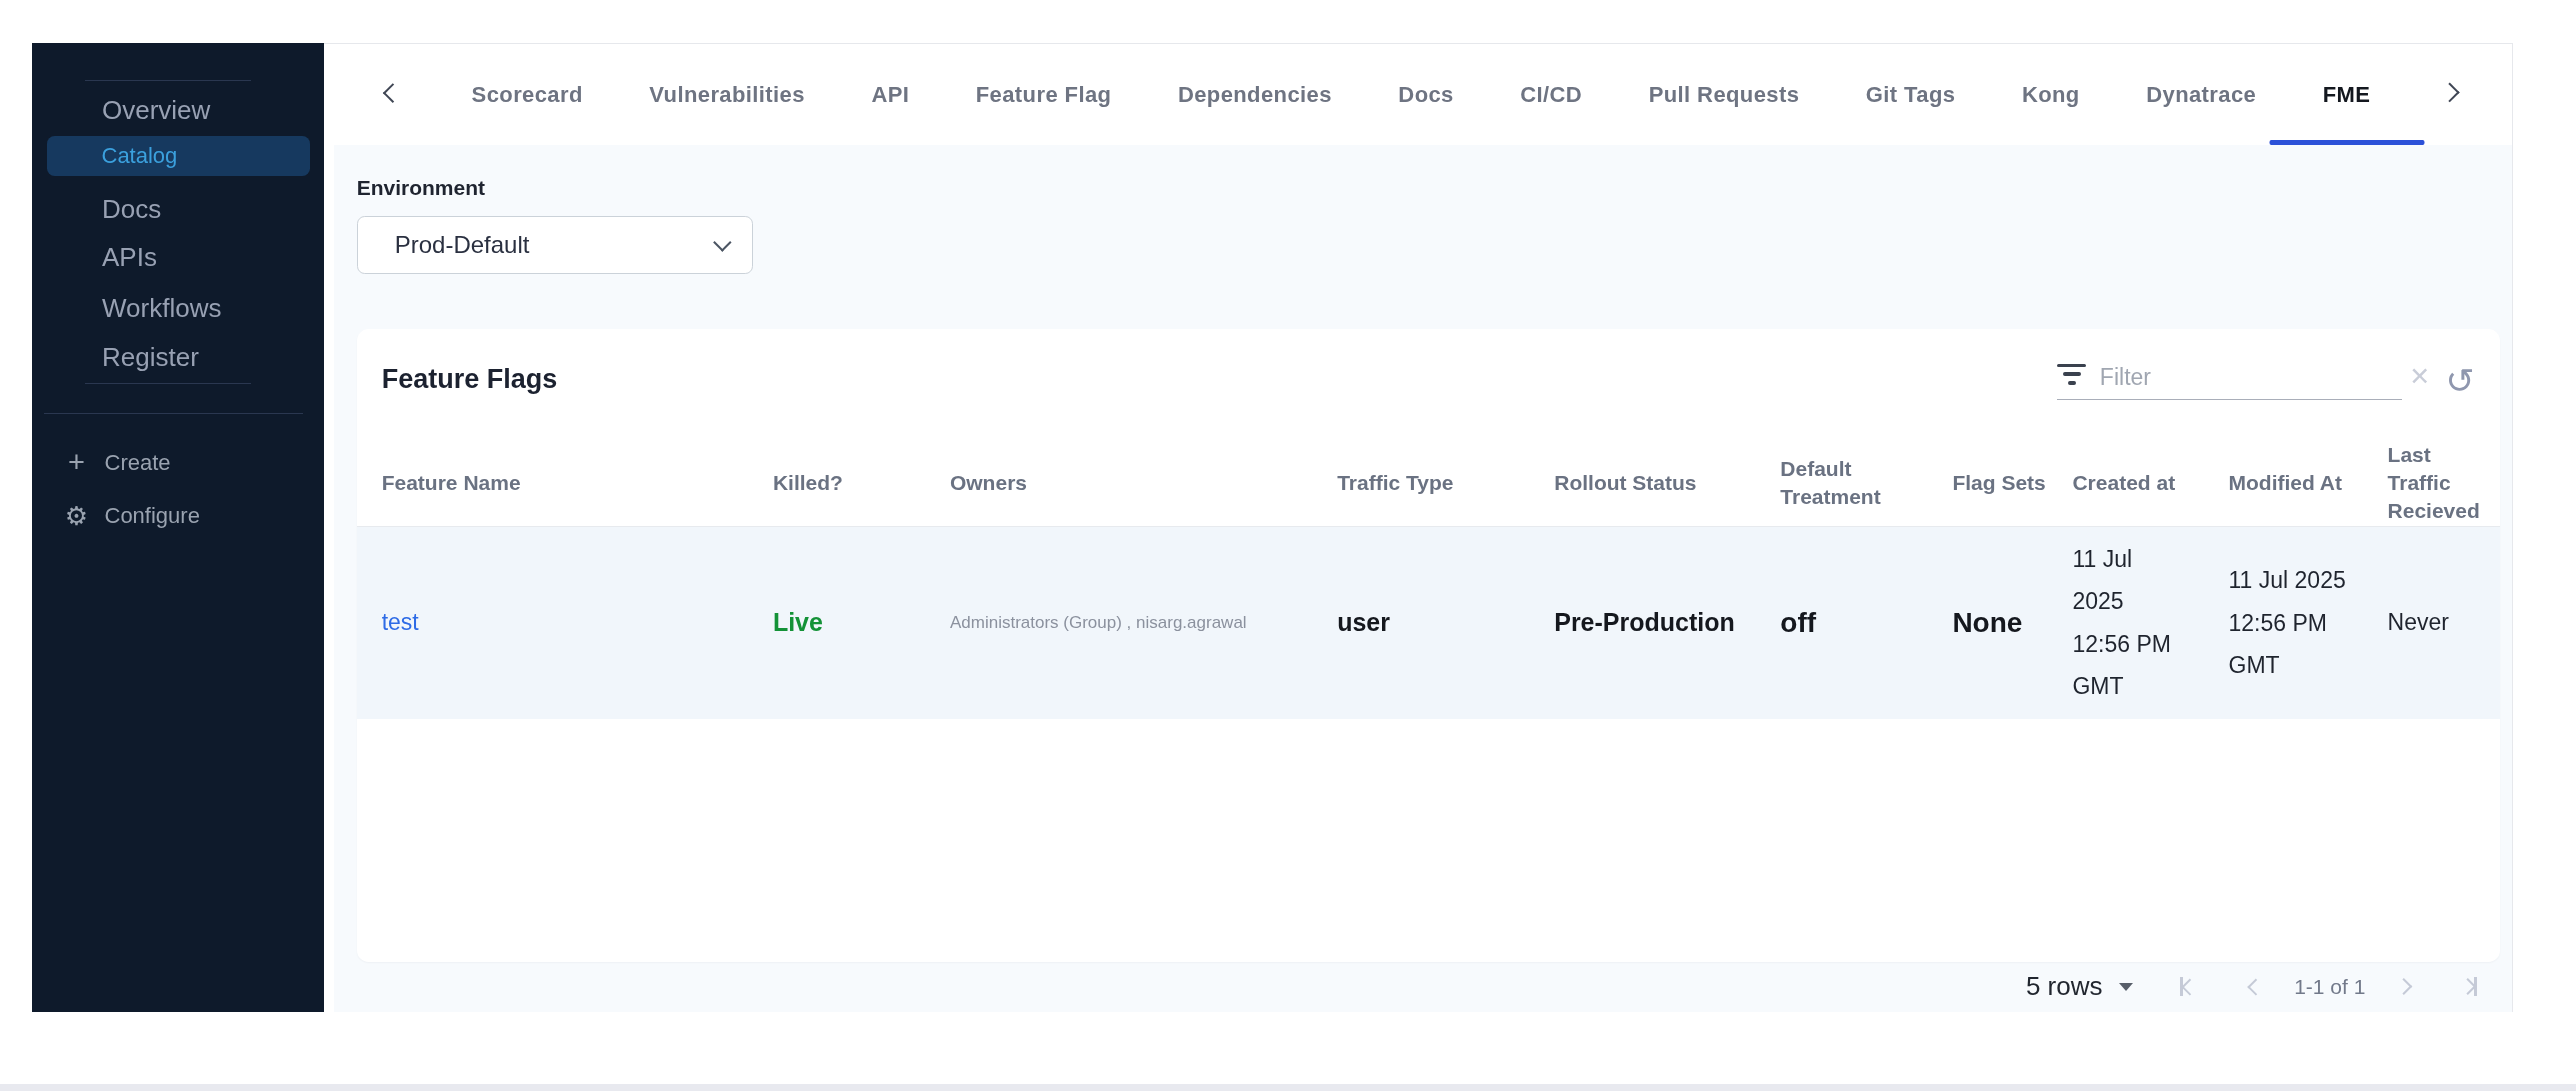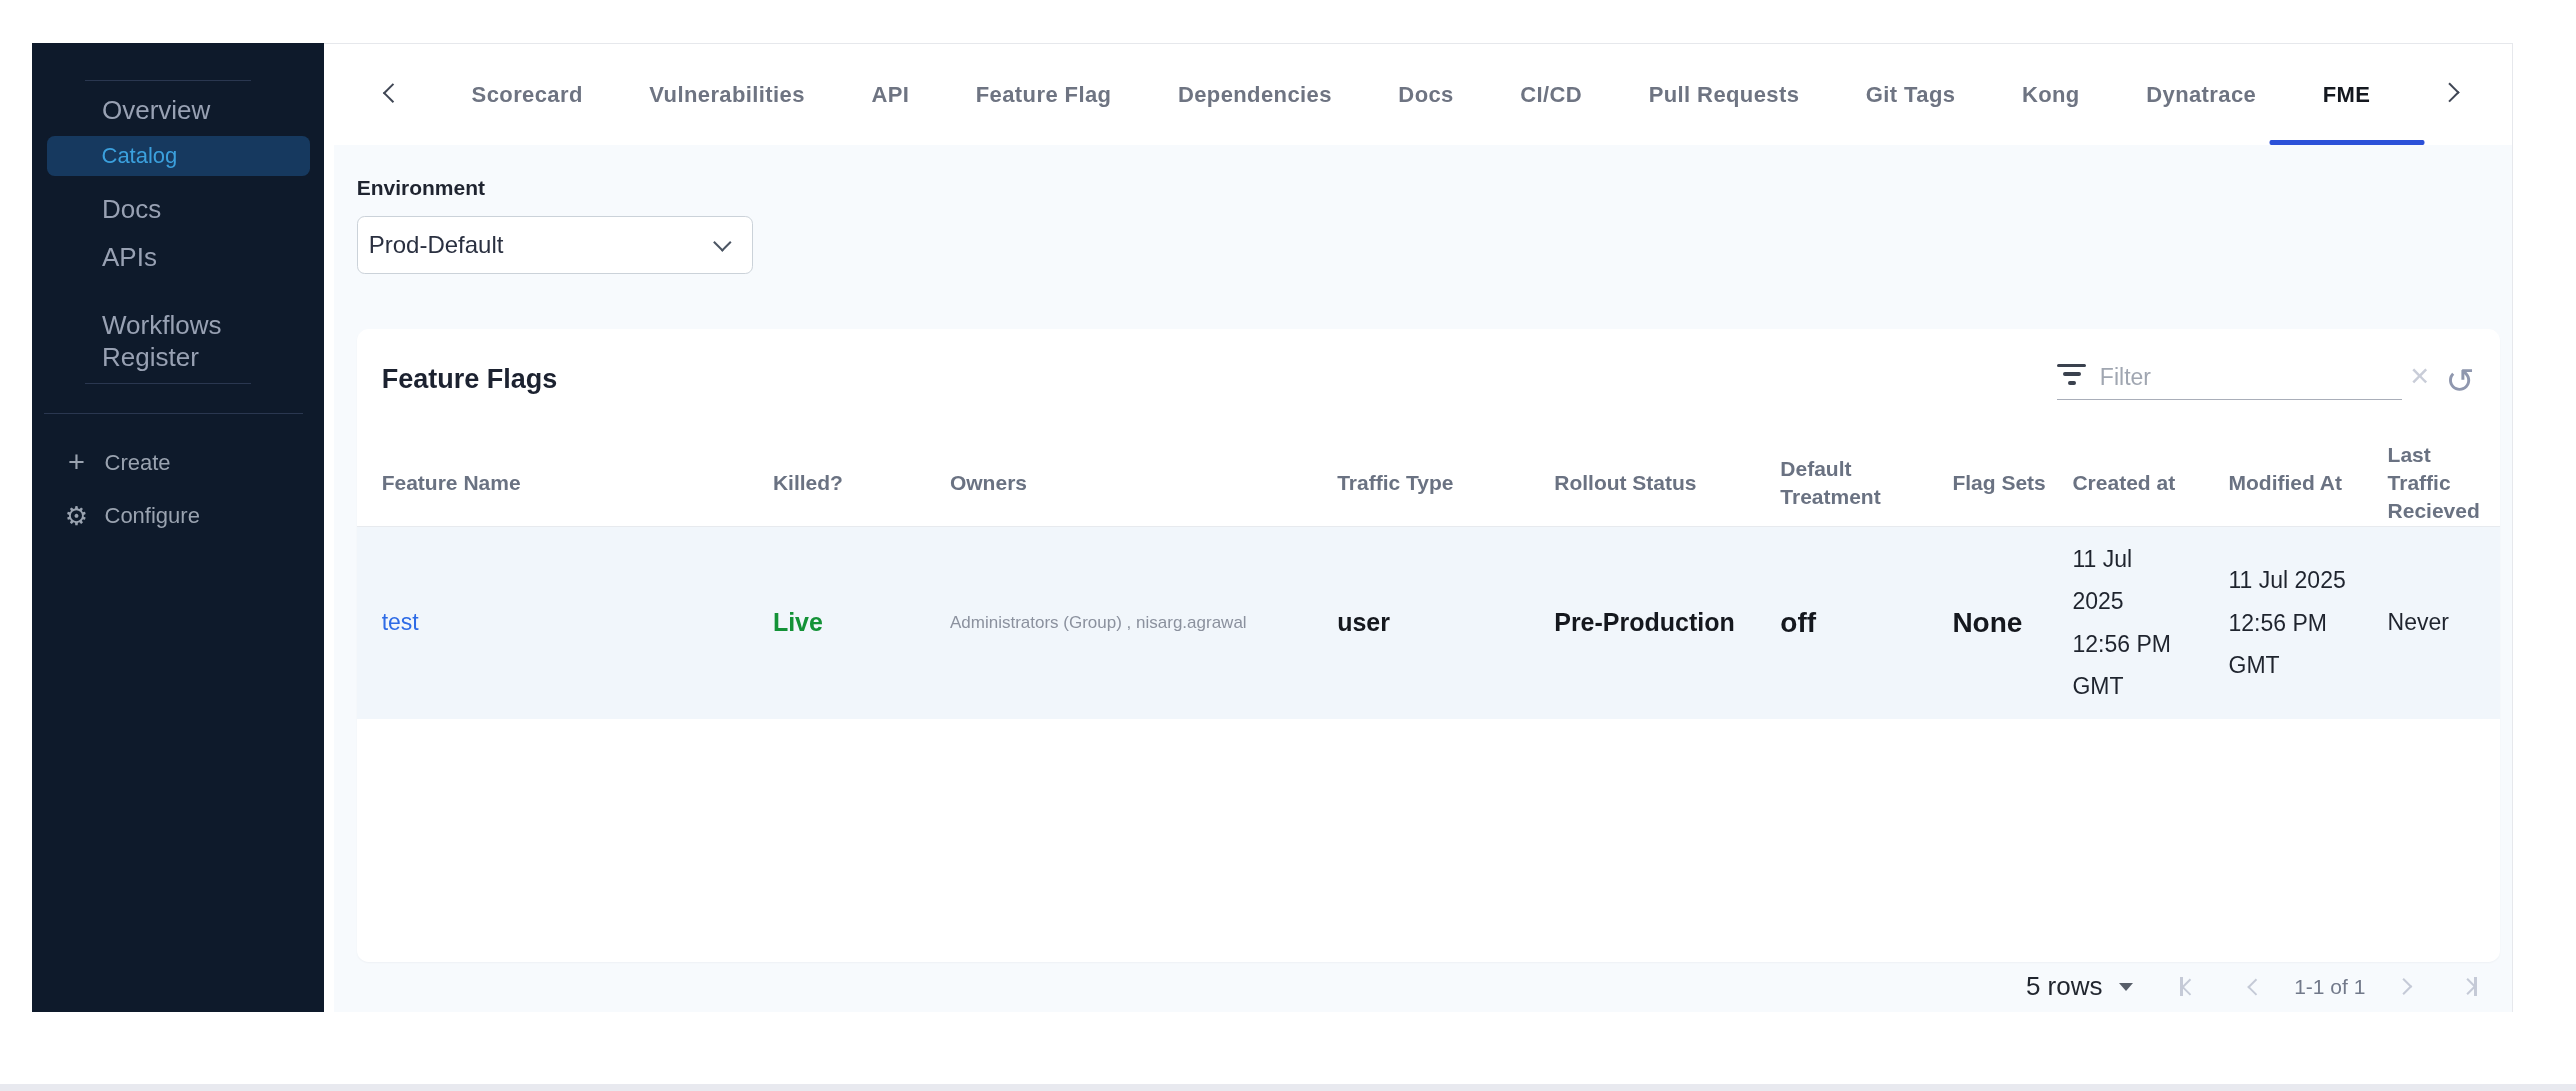--- a/index.html
+++ b/index.html
@@ -18,21 +18,21 @@
   .sb-divider.d1 { top:37px;  left:53px; width:166px; }
   .sb-divider.d2 { top:340px; left:53px; width:166px; }
   .sb-divider.d3 { top:370px; left:11.6px; width:259px; }
   .sb-item {
     position:absolute; left:70px; height:29px; line-height:29px;
     font-size:26px; color:#98a1b3; cursor:pointer; white-space:nowrap;
   }
   .sb-item.i-overview  { top:53px; }
   .sb-item.i-docs      { top:152px; }
   .sb-item.i-apis      { top:200px; }
-  .sb-item.i-workflows { top:268px; }
+  .sb-item.i-workflows { top:251px; }
   .sb-item.i-register  { top:300px; }
   .sb-active {
     position:absolute; left:14.5px; right:14.5px; top:93px; height:40px;
     background:#16395f; border-radius:7.7px; display:flex; align-items:center;
     padding-left:55px; font-size:22px; color:#3ba0dd; cursor:pointer;
   }
   .sb-action {
     position:absolute; left:32px; height:33px; display:flex; align-items:center;
     gap:15.5px; font-size:22px; color:#9aa3b0; cursor:pointer;
   }
@@ -73,21 +73,21 @@
 
   
   .content-body {
     position:absolute; left:9.7px; right:0; top:101px; bottom:0;
     background:#f7fafd; padding-left:23px;
   }
   .env-label { margin-top:31px; font-size:21px; font-weight:700; color:#1f2430; }
   .env-select {
     margin-top:15.5px; width:396px; height:58px; background:#ffffff;
     border:1px solid #cbd2d9; border-radius:7.7px; display:flex; align-items:center;
-    justify-content:space-between; padding:0 25px 0 11px; cursor:pointer;
+    justify-content:space-between; padding:0 25px 0 37px; cursor:pointer;
   }
   .env-select .val { font-size:24px; color:#2a3040; }
   .chev-down {
     display:inline-block; width:12.6px; height:12.6px;
     border-right:2.9px solid #4b5563; border-bottom:2.9px solid #4b5563;
     transform:rotate(45deg) translateY(-2.9px);
   }
 
   
   .card {

